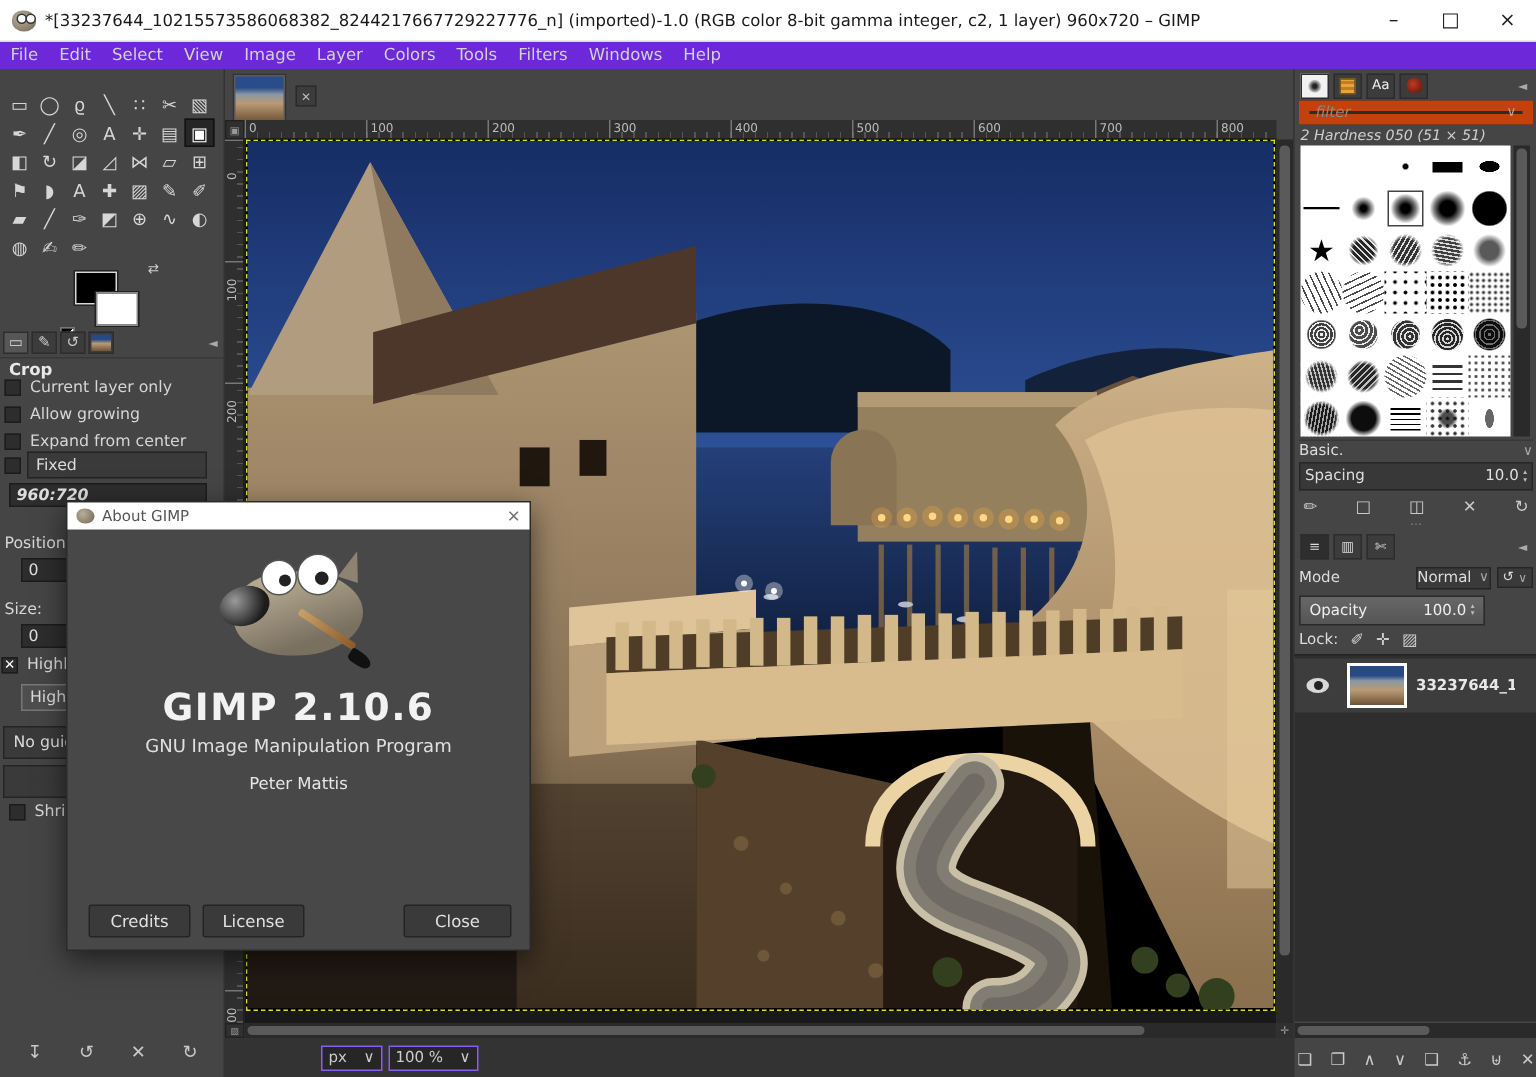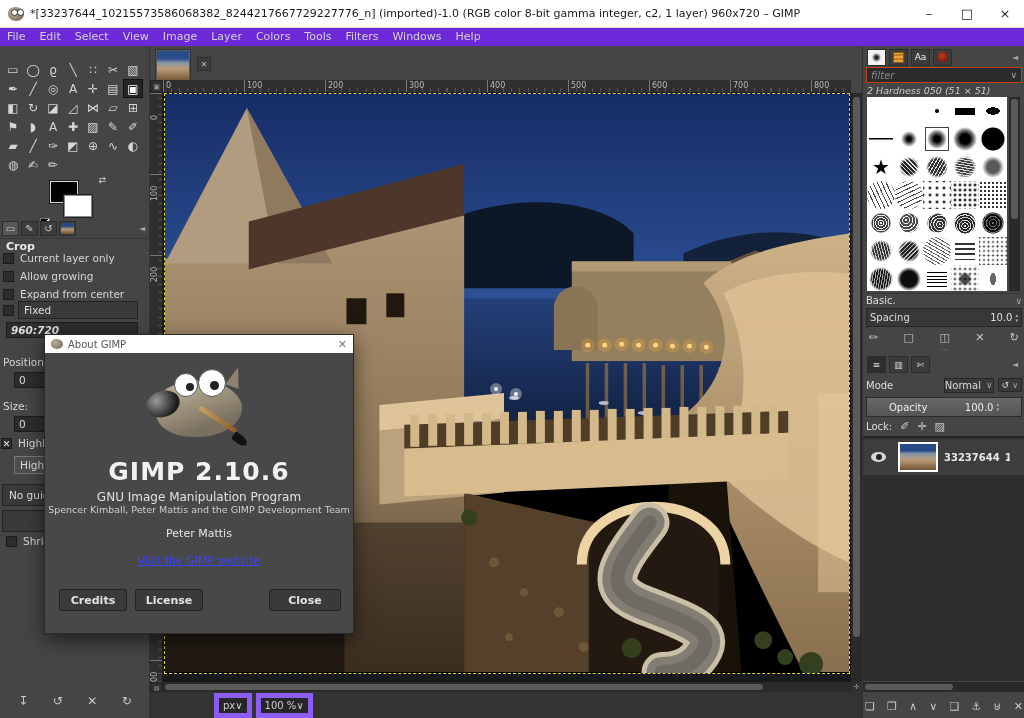--- a/index.html
+++ b/index.html
@@ -63,34 +63,34 @@
   .viewport { position:absolute; left:13px; top:47px; width:688px; height:589px; background:#191919; overflow:hidden; }
   .photo { position:absolute; left:1px; top:0; width:686px; height:581px; background:#000; border:1px dashed #ddd832; }
   .photo svg { position:absolute; left:0; top:0; width:100%; height:100%; }
   .v-scroll { position:absolute; left:701px; top:47px; width:11px; height:589px; background:#2a2a2a; }
   .v-scroll .handle { position:absolute; left:2px; top:4px; width:7px; height:540px; background:#5a5a5a; border-radius:3px; }
   .qm-btn { position:absolute; left:0; top:636px; width:13px; height:10px; background:#303030; border:1px solid #222; color:#999; font-size:6px; display:flex; align-items:center; justify-content:center; }
   .h-scroll { position:absolute; left:13px; top:636px; width:688px; height:10px; background:#2a2a2a; }
   .h-scroll .handle { position:absolute; left:2px; top:2px; width:598px; height:6px; background:#5a5a5a; border-radius:3px; }
   .nav-btn { position:absolute; left:701px; top:636px; width:11px; height:10px; background:#303030; color:#999; font-size:7px; display:flex; align-items:center; justify-content:center; }
   .statusbar { position:absolute; left:0; top:646px; width:712px; height:26px; background:#333333; display:flex; align-items:center; }
-  .unit-select, .zoom-select { background:#262626; border:5px solid #8b5cf6; color:#ccc; font-size:10px; padding:2px 4px; display:flex; align-items:center; gap:0; margin-right:4px; }
+  .unit-select, .zoom-select { background:#262626; border:1px solid #8b5cf6; color:#ccc; font-size:10px; padding:2px 4px; display:flex; align-items:center; gap:11px; margin-right:4px; }
   .unit-select { margin-left:64px; }
   .status-file { font-size:10.5px; color:#c9c9c9; white-space:nowrap; overflow:hidden; }
 
   
   .right-dock { position:absolute; left:862px; top:46px; width:162px; height:672px; background:#454545; border-left:1px solid #333; }
   .rd-tabs { position:absolute; left:4px; top:2px; width:154px; height:18px; display:flex; gap:3px; align-items:center; }
   .rd-tab { width:19px; height:17px; border:1px solid #2c2c2c; background:#3c3c3c; display:flex; align-items:center; justify-content:center; font-size:9px; color:#ddd; }
   .rd-tab.active { background:#f2f2f2; }
   .brush-dot { width:9px; height:9px; border-radius:50%; background:radial-gradient(circle,#222 20%,rgba(34,34,34,0) 75%); }
   .pattern-sw { width:11px; height:11px; background:repeating-linear-gradient(0deg,#e8a33b 0 2px,#c27d1f 2px 4px); border:1px solid #7a5a18; }
   .font-glyph { font-size:9px; color:#eee; }
   .history-sw { width:10px; height:10px; border-radius:40%; background:radial-gradient(circle at 40% 40%, #c03a22, #5e130a); }
-  .filter-box { position:absolute; left:3px; top:21px; width:156px; height:16px; background:#2b2b2b; border:1px solid #c2410c; display:flex; align-items:center; padding:0 4px; }
+  .filter-box { position:absolute; left:3px; top:21px; width:156px; height:16px; background:#2b2b2b; border:7px solid #c2410c; display:flex; align-items:center; padding:0 4px; }
   .filter-box .ph { font-size:10px; font-style:italic; color:#8a8a8a; flex:1; }
   .brush-info { position:absolute; left:4px; top:39px; font-size:9.5px; font-style:italic; color:#cfcfcf; white-space:nowrap; }
   .brush-grid { position:absolute; left:4px; top:51px; width:140px; height:194px; background:#fff; overflow:hidden; display:flex; flex-wrap:wrap; align-content:flex-start; }
   .brush { width:28px; height:28px; display:flex; align-items:center; justify-content:center; font-size:20px; color:#000; background-repeat:no-repeat; background-position:center; }
   .brush.sel { outline:1px solid #444; outline-offset:-3px; }
   .bg-scroll { position:absolute; left:146px; top:51px; width:11px; height:194px; background:#2a2a2a; }
   .bg-scroll .handle { position:absolute; left:2px; top:2px; width:7px; height:120px; background:#5a5a5a; border-radius:3px; }
   .b-dot { background-image:radial-gradient(circle,#000 0 1.5px,transparent 2.5px); }
   .b-bar { background-image:linear-gradient(#000,#000); background-size:20px 7px; }
   .b-ellipse { background-image:radial-gradient(ellipse 11px 6px at center,#000 60%,transparent 62%); }
@@ -128,21 +128,21 @@
   .brushset-row .arrow { margin-left:auto; }
   .spacing-row { position:absolute; left:3px; top:262px; width:156px; height:19px; background:#383838; border:1px solid #262626; display:flex; align-items:center; font-size:10px; padding:0 3px; color:#ddd; }
   .spacing-row .val { margin-left:auto; }
   .spinners { display:flex; flex-direction:column; font-size:5px; line-height:5px; color:#bbb; margin-left:3px; }
   .brush-actions { position:absolute; left:6px; top:285px; width:150px; display:flex; justify-content:space-between; font-size:11px; color:#c9c9c9; }
   .rd-sep { position:absolute; left:0; top:300px; width:162px; text-align:center; font-size:8px; color:#888; line-height:8px; }
   .layer-tabs { position:absolute; left:4px; top:310px; width:154px; height:17px; display:flex; gap:3px; align-items:center; }
   .mode-row { position:absolute; left:3px; top:330px; width:156px; height:18px; display:flex; align-items:center; font-size:10px; color:#ddd; }
   .mode-select { margin-left:auto; background:#3a3a3a; border:1px solid #262626; padding:1px 0; display:flex; gap:5px; align-items:center; }
   .mode-extra { margin-left:4px; background:#3a3a3a; border:1px solid #262626; padding:1px 3px; display:flex; gap:3px; align-items:center; font-size:9px; }
-  .opacity-row { position:absolute; left:3px; top:351px; width:156px; height:20px; background:linear-gradient(180deg,#676767,#555); border:1px solid #2a2a2a; display:flex; align-items:center; font-size:10px; color:#eee; padding:0 22px; }
+  .opacity-row { position:absolute; left:3px; top:351px; width:124px; height:20px; background:linear-gradient(180deg,#676767,#555); border:1px solid #2a2a2a; display:flex; align-items:center; font-size:10px; color:#eee; padding:0 6px; }
   .opacity-row .val { margin-left:auto; }
   .lock-row { position:absolute; left:3px; top:374px; width:156px; display:flex; align-items:center; gap:8px; font-size:10px; color:#ddd; }
   .lock-row .ic { font-size:11px; color:#ccc; }
   .layer-list { position:absolute; left:0; top:390px; width:162px; height:245px; background:#2e2e2e; border-top:1px solid #222; }
   .layer-row { position:absolute; left:0; top:2px; width:162px; height:36px; background:#3d3d3d; display:flex; align-items:center; }
   .eye { width:15px; height:10px; border-radius:50%; background:#d8d8d8; position:relative; margin:0 12px 0 8px; }
   .eye:after { content:""; position:absolute; left:5px; top:2px; width:6px; height:6px; border-radius:50%; background:#222; }
   .layer-thumb { width:40px; height:30px; background:linear-gradient(180deg,#274a86 25%,#8a97a5 38%,#b99a74 62%,#6e5335 100%); border:2px solid #fff; margin-right:6px; }
   .layer-name { font-size:10px; color:#e8e8e8; font-weight:bold; white-space:nowrap; overflow:hidden; width:66px; }
   .ll-scroll { position:absolute; left:0; top:636px; width:162px; height:10px; background:#2a2a2a; }
@@ -166,21 +166,21 @@
   .wilber .nose { position:absolute; left:2px; top:28px; width:34px; height:26px; border-radius:50%; background:radial-gradient(circle at 35% 30%,#9a9a9a,#1c1c1c 70%); transform:rotate(-18deg); }
   .wilber .brush-rod { position:absolute; left:52px; top:54px; width:44px; height:5px; background:linear-gradient(90deg,#caa169,#8a5a28); transform:rotate(33deg); border-radius:2px; }
   .wilber .brush-tip { position:absolute; left:88px; top:72px; width:16px; height:9px; background:#111; border-radius:20% 80% 60% 40%; transform:rotate(33deg); }
   .dlg-appname { margin-top:8px; font-size:25px; font-weight:bold; color:#f2f2f2; letter-spacing:1px; }
   .dlg-tagline { margin-top:4px; font-size:12px; color:#e0e0e0; }
   .dlg-copy1 { margin-top:8px; font-size:9.5px; color:#cfcfcf; }
   .dlg-copy2 { font-size:9.5px; color:#cfcfcf; }
   .dlg-author { margin-top:12px; font-size:11px; color:#e6e6e6; }
   .dlg-link { margin-top:14px; font-size:11px; }
   .dlg-link span { color:#3b46ff; text-decoration:underline; }
-  .dlg-buttons { position:absolute; left:0; bottom:24px; width:100%; height:22px;font-weight:bold; }
+  .dlg-buttons { position:absolute; left:0; bottom:10px; width:100%; height:22px; }
   .dlg-btn { position:absolute; height:22px; background:#3a3a3a; border:1px solid #242424; border-radius:2px; color:#e2e2e2; font-size:11px; display:flex; align-items:center; justify-content:center; }
   .btn-credits { left:14px; width:68px; }
   .btn-license { left:90px; width:68px; }
   .btn-close { left:224px; width:72px; }
 </style>
 </head>
 <body>
 
 <div class="titlebar">
   <div class="app-icon"></div>
@@ -815,22 +815,20 @@
       <div class="eye-l"></div>
         <div class="eye-r"></div>
       <div class="pup-l"></div>
         <div class="pup-r"></div>
       <div class="nose"></div>
       <div class="brush-rod"></div>
         <div class="brush-tip"></div>
     </div>
     <div class="dlg-appname">GIMP 2.10.6</div>
     <div class="dlg-tagline">GNU Image Manipulation Program</div>
-    <div class="dlg-copy2">Spencer Kimball, Peter Mattis and the GIMP Development Team</div>
     <div class="dlg-author">Peter Mattis</div>
-    <div class="dlg-link"><span>Visit the GIMP website</span></div>
     <div class="dlg-buttons">
       <div class="dlg-btn btn-credits">Credits</div>
       <div class="dlg-btn btn-license">License</div>
       <div class="dlg-btn btn-close">Close</div>
     </div>
   </div>
 </div>
 
 </body></html>

